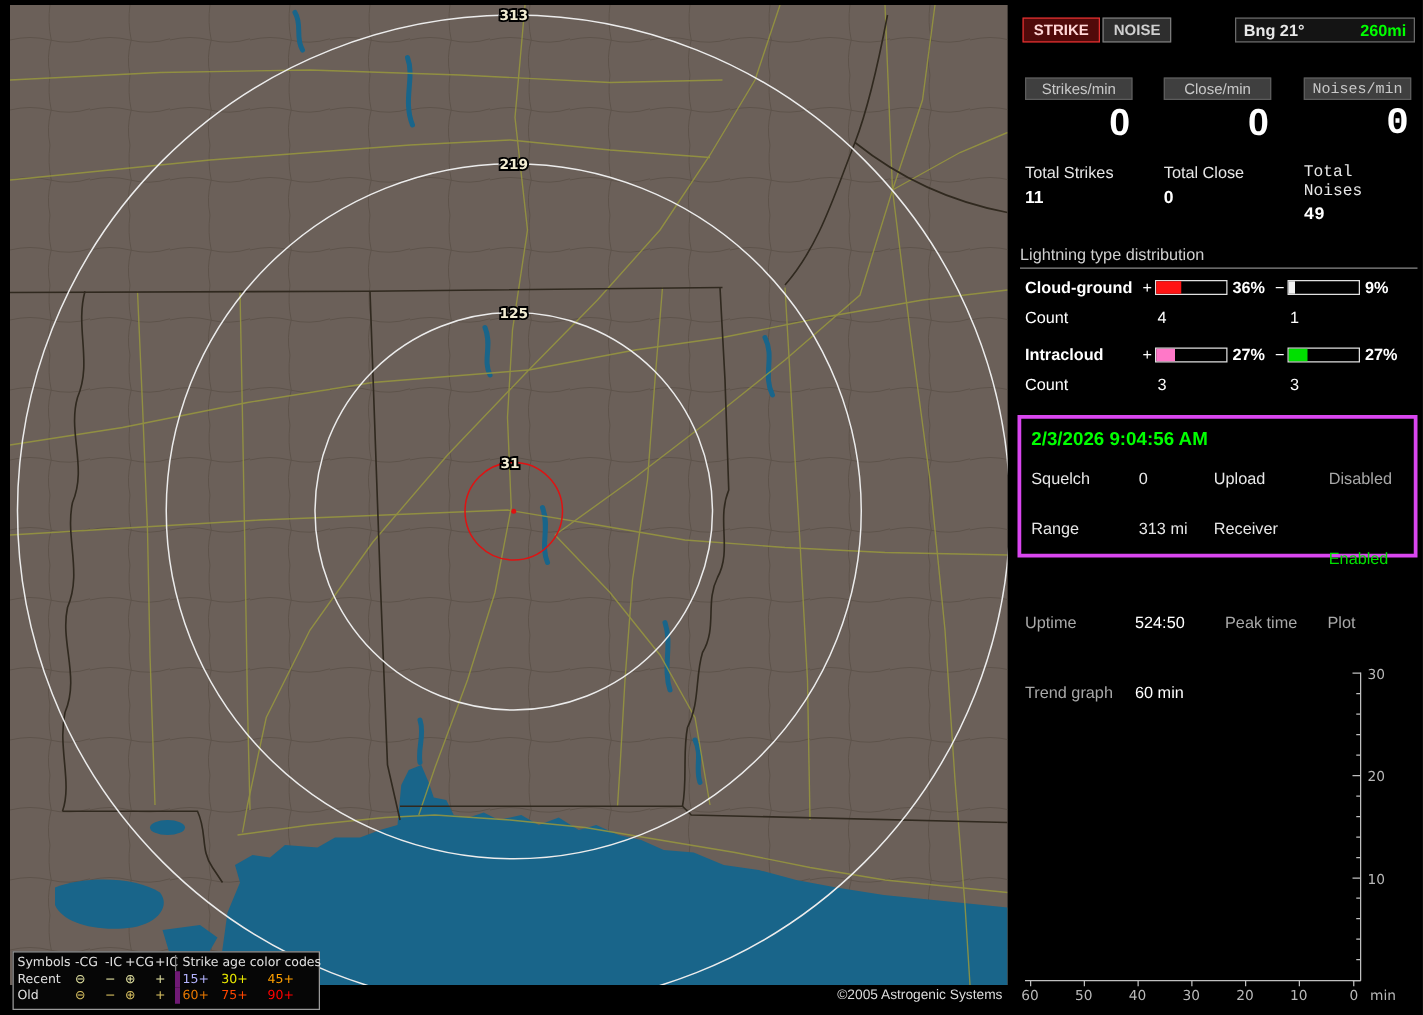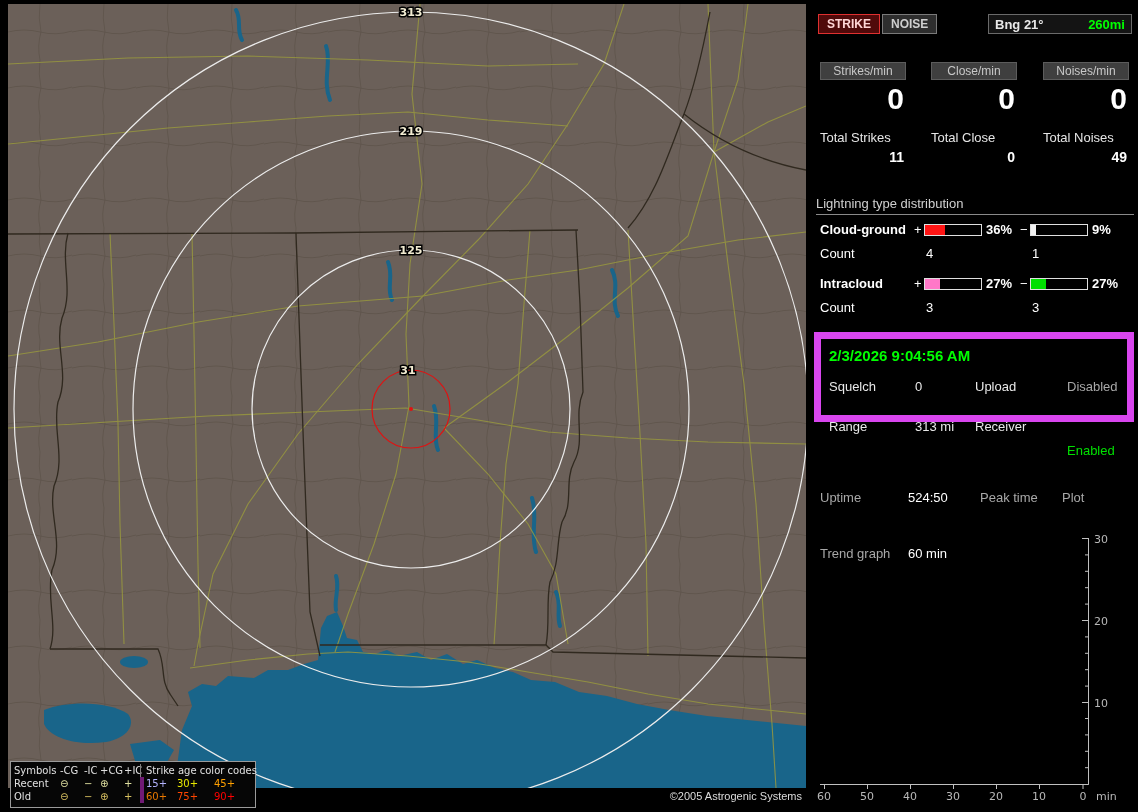--- a/index.html
+++ b/index.html
@@ -30,45 +30,45 @@
   .topbar{position:absolute;top:14px;left:0;width:326px;height:22px;}
   .btn{position:absolute;top:0;height:16px;line-height:16px;text-align:center;
        font-size:12px;font-weight:bold;padding:1px 8px;}
   .btn.strike{left:6px;background:#500a0a;border:1px solid #e03030;color:#ffd6d6;}
   .btn.noise{left:70px;background:#2e2e2e;border:1px solid #7a7a7a;color:#cfcfcf;}
   .bearing{position:absolute;right:6px;top:0;width:130px;height:16px;padding:1px 6px;
            background:#141414;border:1px solid #6a6a6a;display:flex;
            justify-content:space-between;align-items:center;font-size:13px;font-weight:bold;}
 
   .col{position:absolute;width:86px;}
-  .c1{left:8px;} .c2{left:119px;} .c3{left:231px;}
+  .c1{left:8px;} .c2{left:119px;} .c3{left:231px;font-family:Liberation Mono, monospace;}
   .rates{position:absolute;top:62px;left:0;width:326px;height:64px;}
   .chip{display:block;background:#3f3f3f;border:1px solid #5c5c5c;color:#c8c8c8;
         font-size:12px;text-align:center;padding:1px 4px;}
   .bigval{font-size:30px;font-weight:bold;color:#fff;text-align:right;padding-right:2px;margin-top:2px;}
 
   .totals{position:absolute;top:130px;left:0;width:326px;height:42px;}
   .tlabel{display:block;font-size:13px;color:#e6e6e6;}
-  .tval{display:block;font-size:14px;font-weight:bold;color:#fff;text-align:right;
+  .tval{display:block;font-size:14px;font-weight:bold;color:#fff;text-align:left;
         padding-right:2px;margin-top:4px;}
 
   .dist{position:absolute;top:196px;left:0;width:326px;height:130px;}
   .dist-title{margin:0 4px;font-size:13px;color:#d0d0d0;border-bottom:1px solid #8a8a8a;
               padding-bottom:3px;}
   .drow{position:absolute;left:0;width:326px;height:16px;font-size:13px;}
   .dlabel{position:absolute;left:8px;font-weight:bold;color:#fff;}
   .dlabel.plain{font-weight:normal;}
   .dsign{position:absolute;color:#fff;}
   .dbar{position:absolute;top:2px;width:56px;height:10px;border:1px solid #e0e0e0;background:#000;}
   .dfill{display:block;height:100%;width:0;}
   .dpct{position:absolute;font-weight:bold;color:#fff;}
   .dcount{position:absolute;color:#fff;}
 
-  .gbox{position:absolute;top:332px;left:2px;width:320px;height:90px;
-        border:7px solid #d946ef;box-sizing:border-box;}
+  .gbox{position:absolute;top:332px;left:2px;width:320px;height:114px;
+        border:3px solid #d946ef;box-sizing:border-box;}
   .dt{position:absolute;left:8px;top:8px;font-size:15px;font-weight:bold;}
   .srow{position:absolute;left:0;width:318px;height:18px;font-size:13px;}
   .sl1{position:absolute;left:8px;} .sv1{position:absolute;left:94px;}
   .sl2{position:absolute;left:154px;} .sv2{position:absolute;left:246px;}
 
   .stats{position:absolute;top:458px;left:0;width:326px;height:76px;font-size:13px;margin-top:32px;}
   .strow{position:absolute;left:0;width:326px;height:18px;}
   .glabel{color:#a8a8a8;} .wval{color:#fff;}
   .p1{position:absolute;left:8px;} .p2{position:absolute;left:96px;}
   .p3{position:absolute;left:168px;} .p4{position:absolute;left:250px;}

